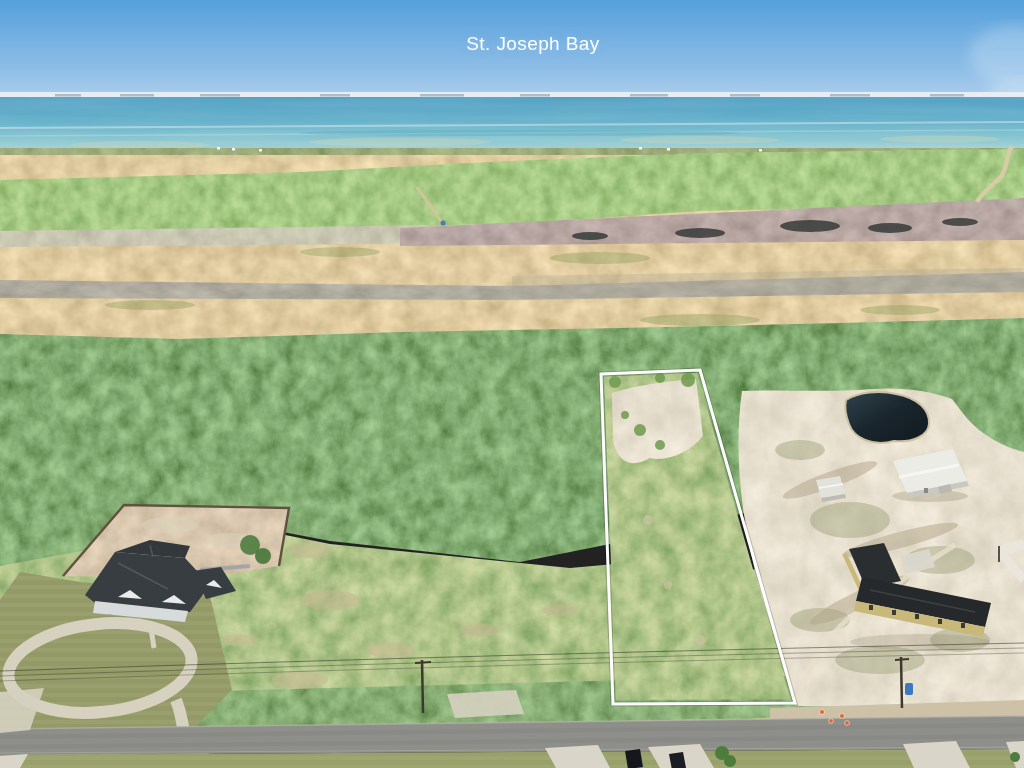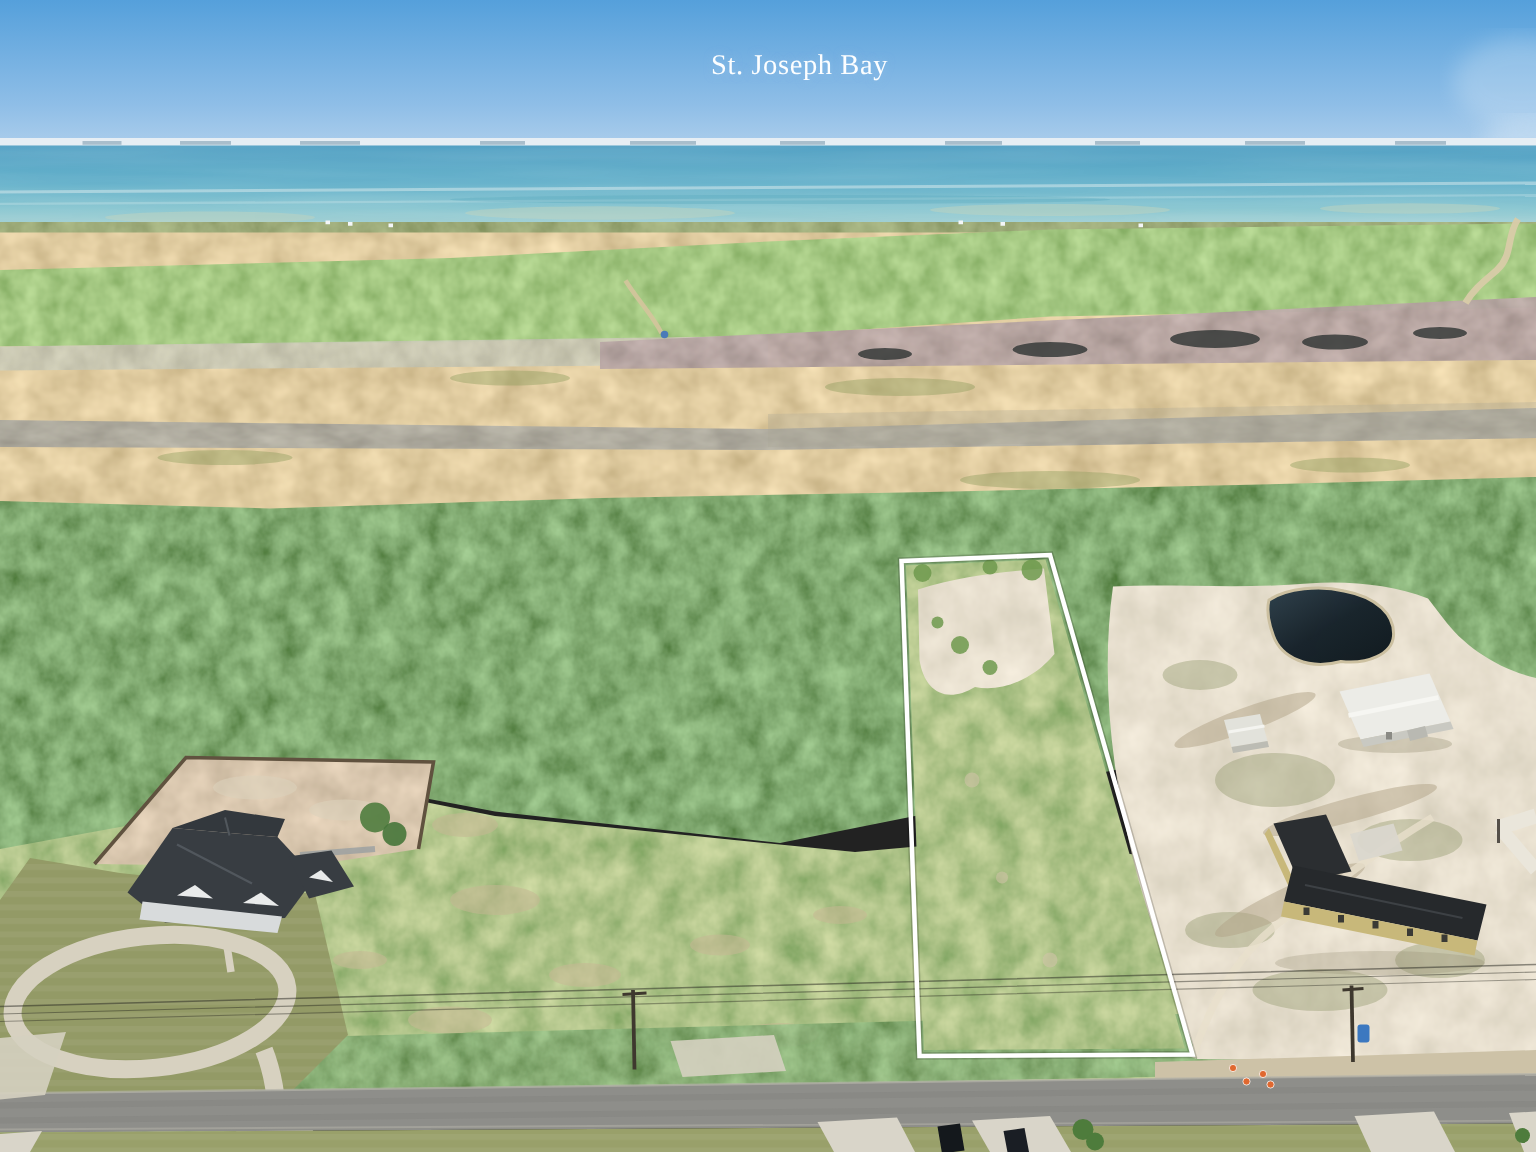--- a/index.html
+++ b/index.html
@@ -1,17 +1,17 @@
 <!DOCTYPE html>
 <html><head>
 <meta charset="utf-8">
 <style>
   html,body{margin:0;padding:0;background:#222;}
   .stage{position:relative;width:1024px;height:768px;overflow:hidden;
-         font-family:Liberation Serif, serif;}
+         font-family:Liberation Sans, sans-serif;}
   .stage svg{position:absolute;left:0;top:0;display:block;}
   .bay-label{position:absolute;left:0;top:33px;width:1066px;text-align:center;
              font-size:19px;font-weight:500;letter-spacing:.4px;color:#FCFEFF;
              text-shadow:0 0 6px rgba(160,200,240,.55);}
 </style>
 </head>
 <body>
 
 <div class="stage">
 <svg width="1024" height="768" viewBox="0 0 1024 768" xmlns="http://www.w3.org/2000/svg">

